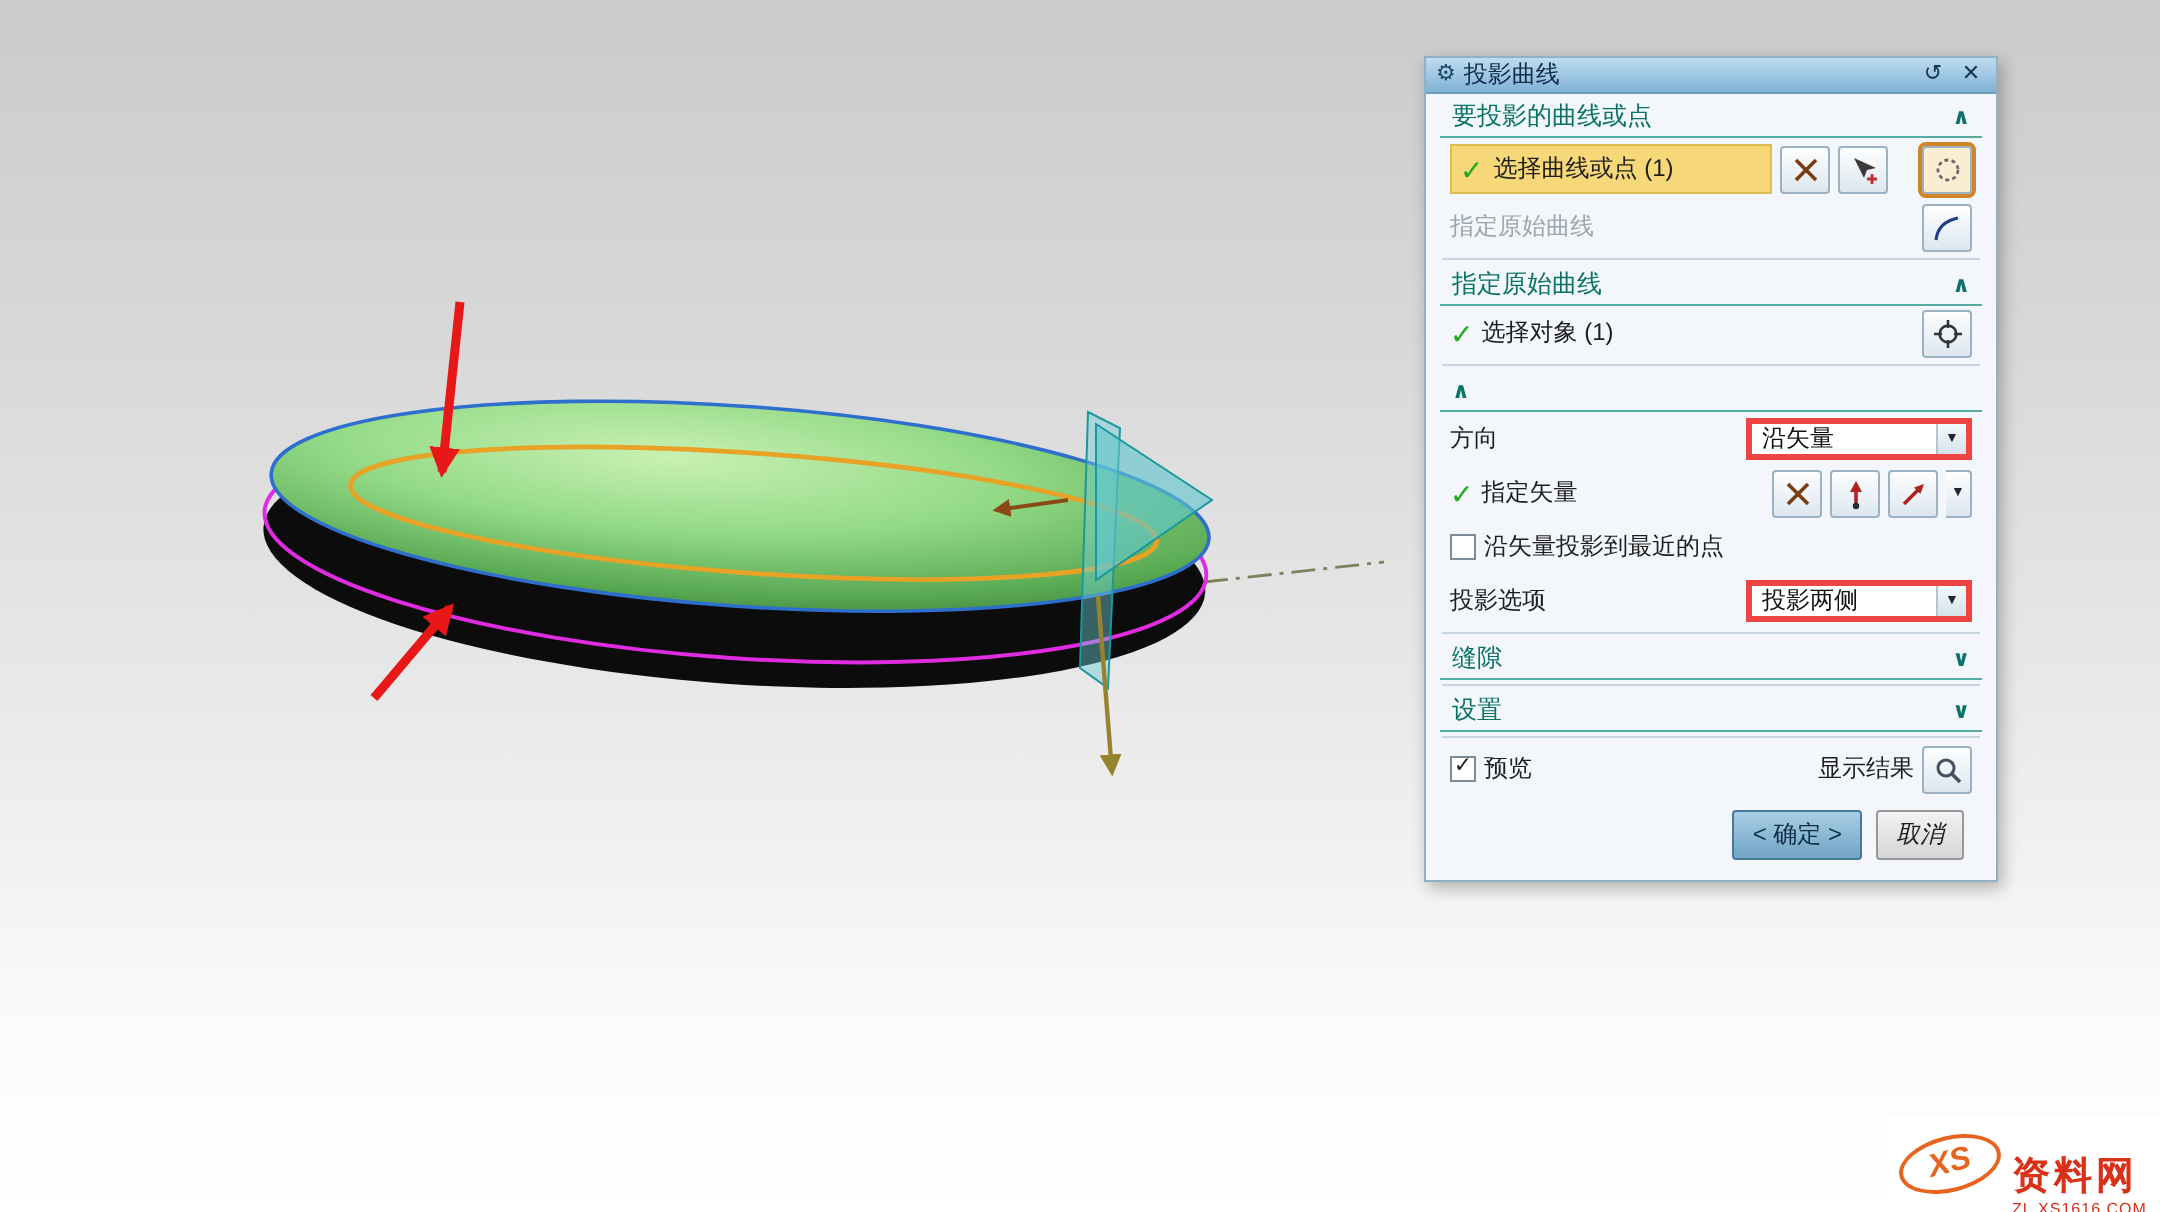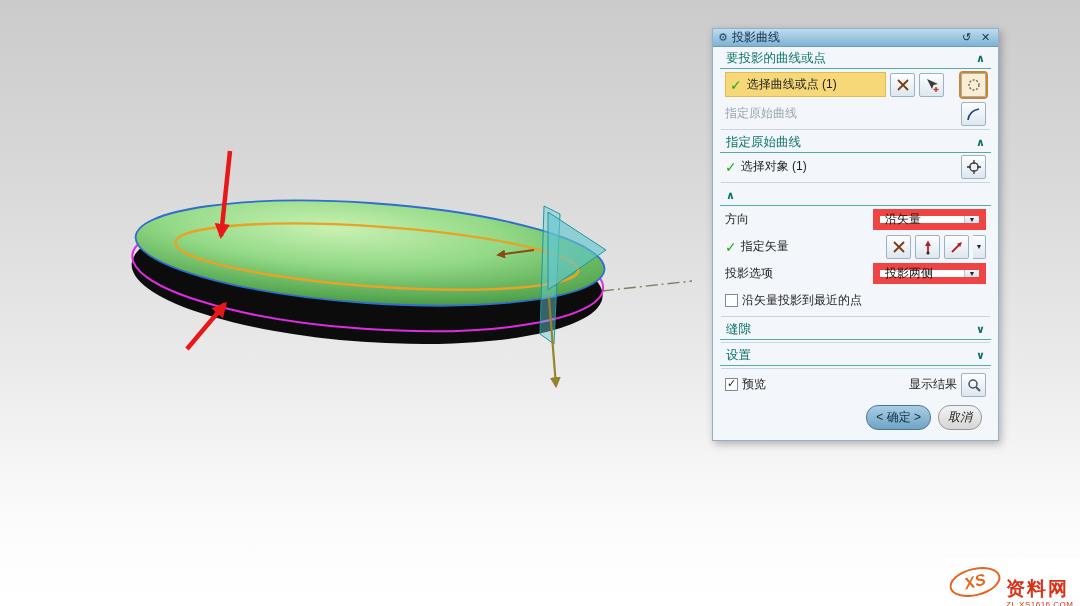--- a/index.html
+++ b/index.html
@@ -36,39 +36,39 @@
   .row-tall { min-height:31px; }
   .hl-field { flex:1; align-self:stretch; margin:2px 0; background:#f6d878;
     border:1px solid #dfbc52; display:flex; align-items:center; gap:5px; padding:0 4px; }
 
   .iconbtn { width:25px; height:24px; flex:0 0 auto; display:inline-flex; align-items:center;
     justify-content:center; background:linear-gradient(180deg,#fdfeff,#dde7ef);
     border:1px solid #9cb2c2; border-radius:2px; cursor:pointer; }
   .iconbtn svg { width:16px; height:16px; }
   .iconbtn.active { outline:2px solid #d08428; outline-offset:0; background:#faeed2; }
 
-  .dropdown { width:113px; height:21px; background:#ffffff; border:7px solid #ef4444;
+  .dropdown { width:113px; height:21px; background:#ffffff; border:3px solid #ef4444;
     display:flex; align-items:center; flex:0 0 auto; cursor:pointer; }
   .dd-val { flex:1; padding-left:5px; font-size:12px; color:#111; white-space:nowrap; overflow:hidden; }
   .dd-arrow { width:15px; align-self:stretch; display:flex; align-items:center; justify-content:center;
     font-size:7px; color:#223; border-left:1px solid #b5c6d2;
     background:linear-gradient(180deg,#f3f8fb,#d6e2ea); }
   .split-arrow { width:13px; height:24px; display:inline-flex; align-items:center; justify-content:center;
     font-size:7px; color:#223; border:1px solid #9cb2c2; border-left:none; border-radius:0 2px 2px 0;
     background:linear-gradient(180deg,#fdfeff,#dde7ef); cursor:pointer; }
 
   .checkbox { width:13px; height:13px; background:#fff; border:1px solid #7c8b95; flex:0 0 auto;
     display:inline-flex; align-items:center; justify-content:center; font-size:11px; line-height:1;
     color:#1a1a1a; font-weight:bold; cursor:pointer; }
   .checkbox .ck { transform:translateY(-1px); }
 
   .gsep { height:1px; background:#c6d5e0; margin:2px 1px; }
 
   .btn-row { display:flex; justify-content:flex-end; gap:7px; padding:7px 9px 10px; }
-  .btn { height:25px; font-size:12px; padding:0 9px; border-radius:12px; cursor:pointer;
+  .btn { height:25px; font-size:12px; padding:0 9px; border-radius:2px; cursor:pointer;
     font-family:inherit; }
   .btn.ok { min-width:52px; background:linear-gradient(180deg,#a9cde3,#71a4c5);
     border:1px solid #48799b; color:#0e2f49; }
   .btn.cancel { min-width:44px; background:linear-gradient(180deg,#f3f3f3,#d5d5d5);
     border:1px solid #979797; color:#1c1c1c;font-style:italic; }
 
   
   .watermark { position:absolute; right:0; bottom:0; width:137px; height:48px; background:#ffffff;
     display:flex; align-items:center; gap:5px; padding:4px 6px; }
   .wm-logo { width:52px; height:28px; border:2px solid #e8641e; border-radius:50%;
@@ -226,33 +226,33 @@
         <span class="iconbtn">
           <svg viewBox="0 0 16 16">
             <path d="M3 13 L10 6" stroke="#b02020" stroke-width="1.8"></path>
             <path d="M13 3 L8 4.8 L11.2 8 Z" fill="#b02020"></path>
           </svg>
         </span>
         <span class="split-arrow">▼</span>
       </div>
 
       <div class="row">
+        <span class="checkbox"></span>
+        <span>沿矢量投影到最近的点</span>
+      </div>
+
+      <div class="row">
         <span>投影选项</span>
         <span class="spacer"></span>
         <div class="dropdown">
           <span class="dd-val">投影两侧</span>
           <span class="dd-arrow">▼</span>
         </div>
       </div>
 
-      <div class="row">
-        <span class="checkbox"></span>
-        <span>沿矢量投影到最近的点</span>
-      </div>
-
       <div class="gsep"></div>
 
       <div class="sec-header">
         <span class="sec-lbl">缝隙</span>
         <span class="chev">∨</span>
       </div>
       <div class="gsep"></div>
 
       <div class="sec-header">
         <span class="sec-lbl">设置</span>

